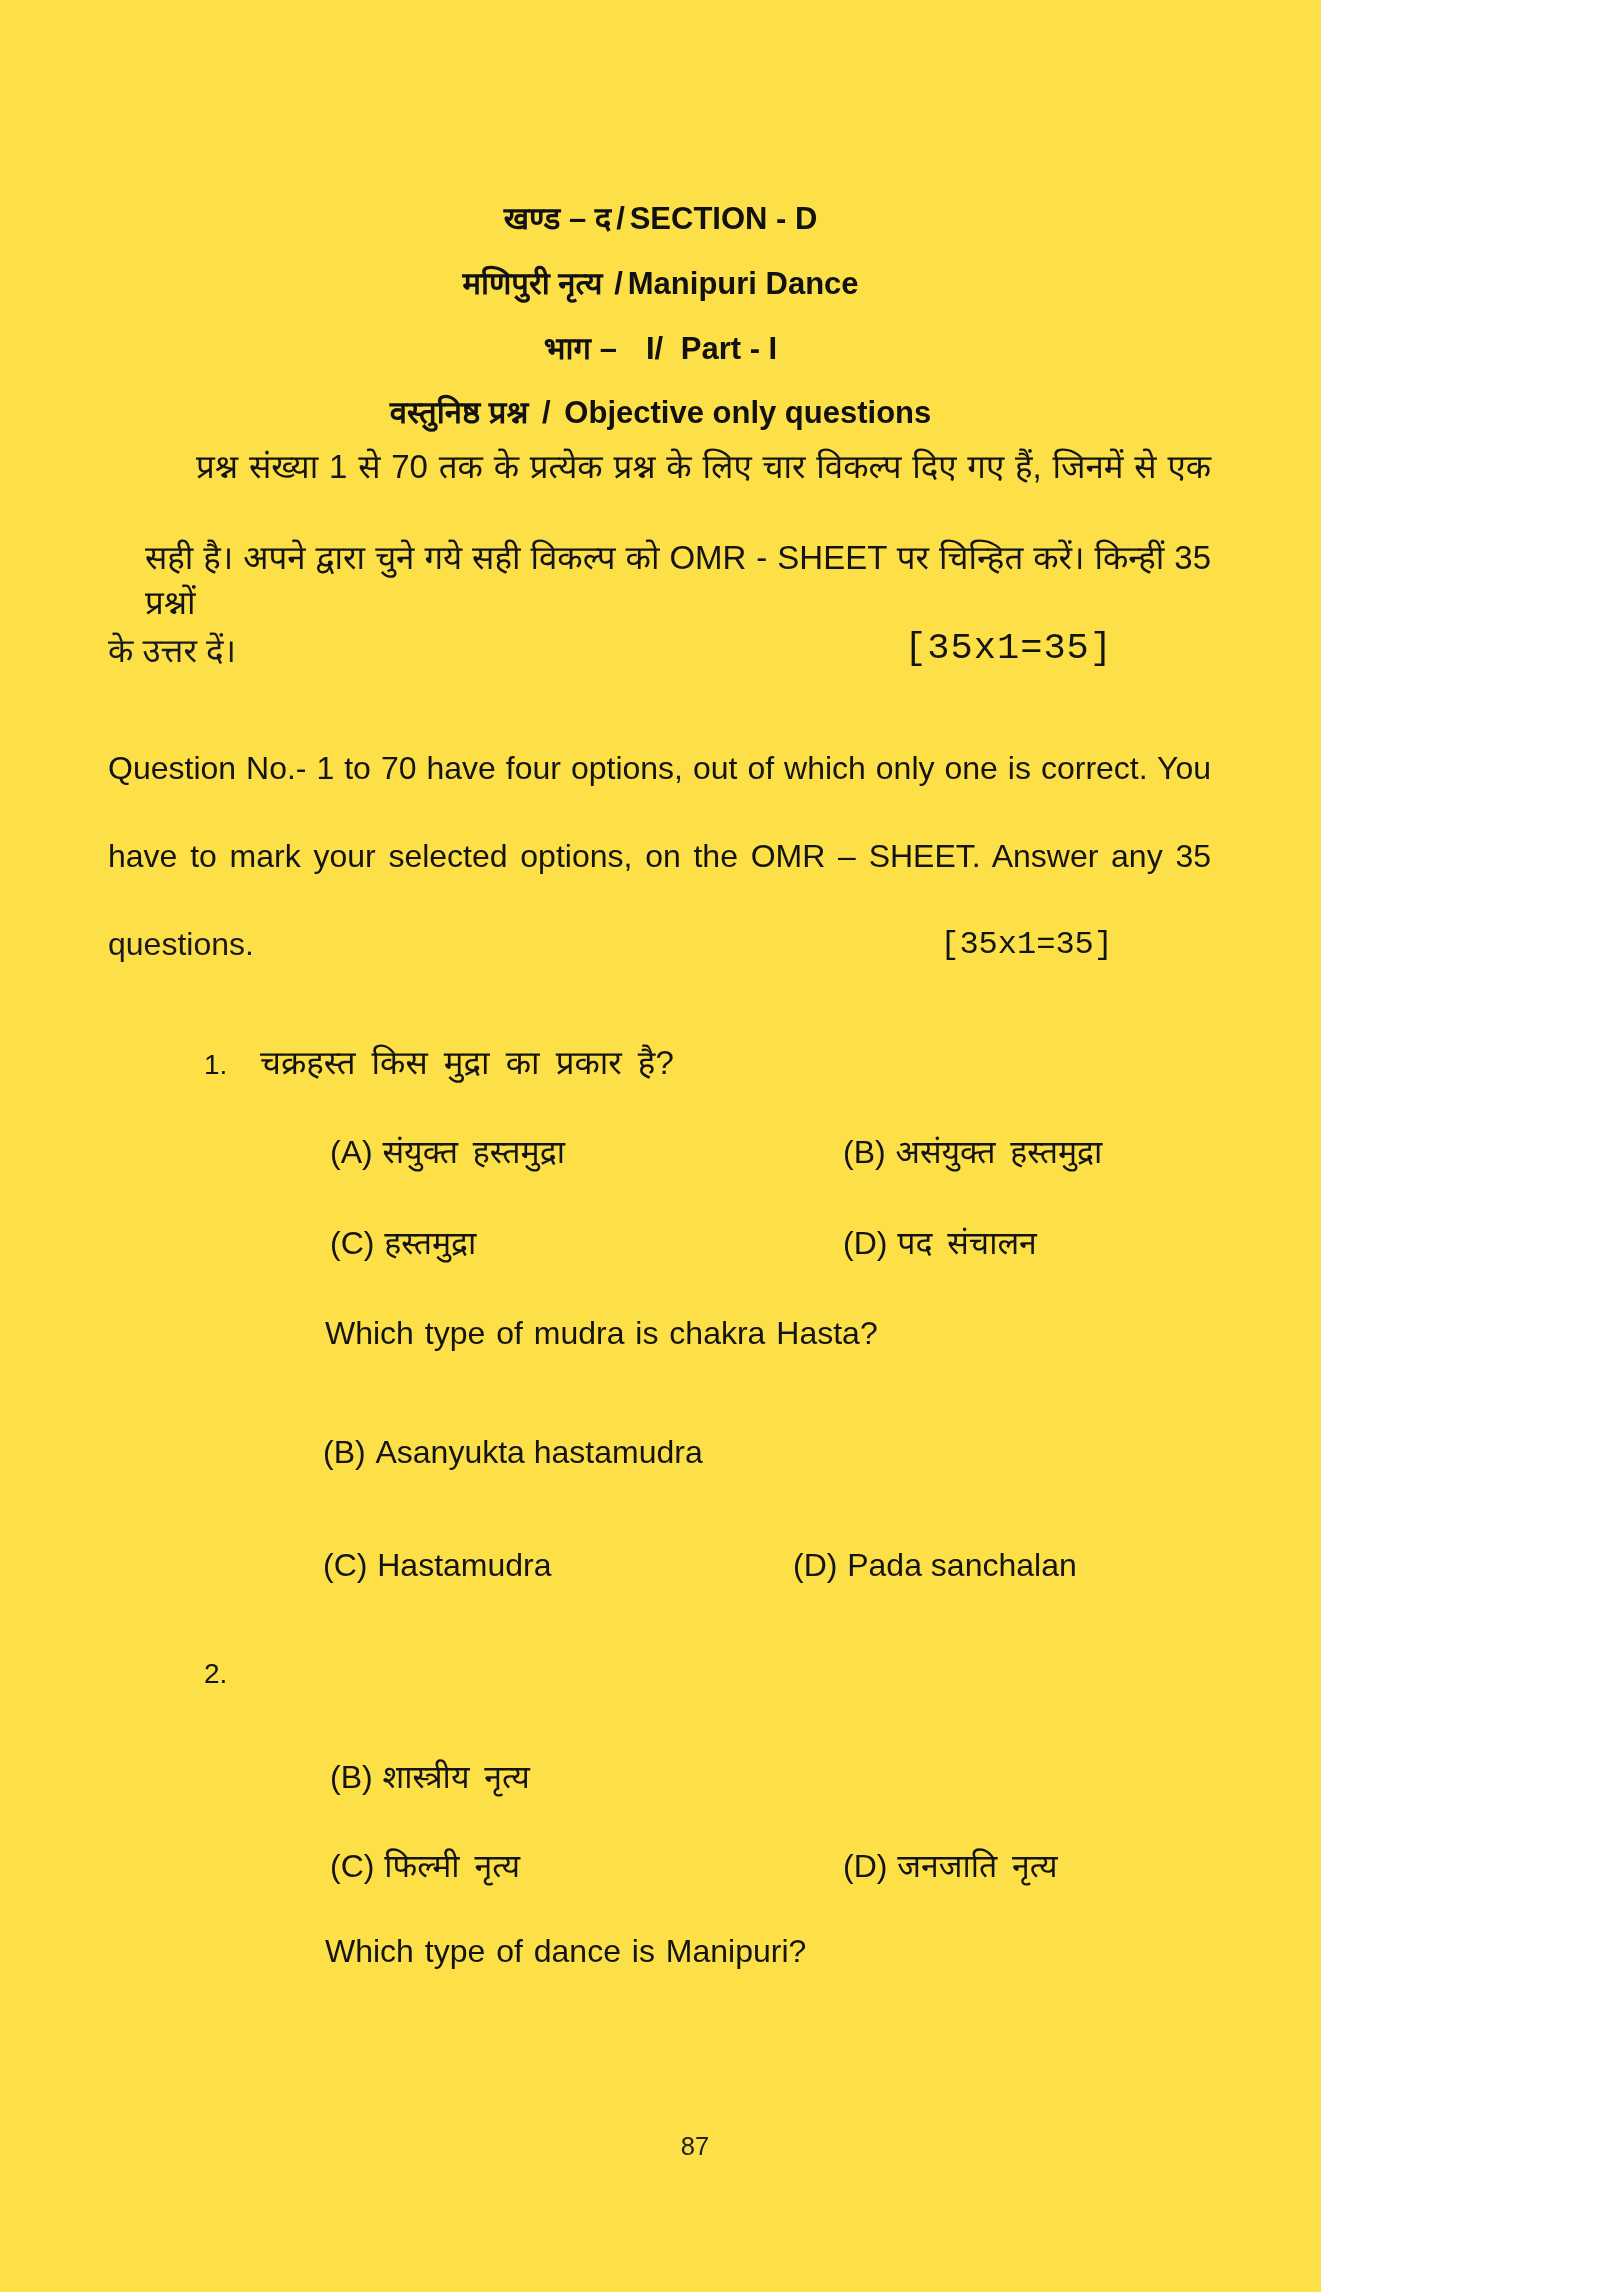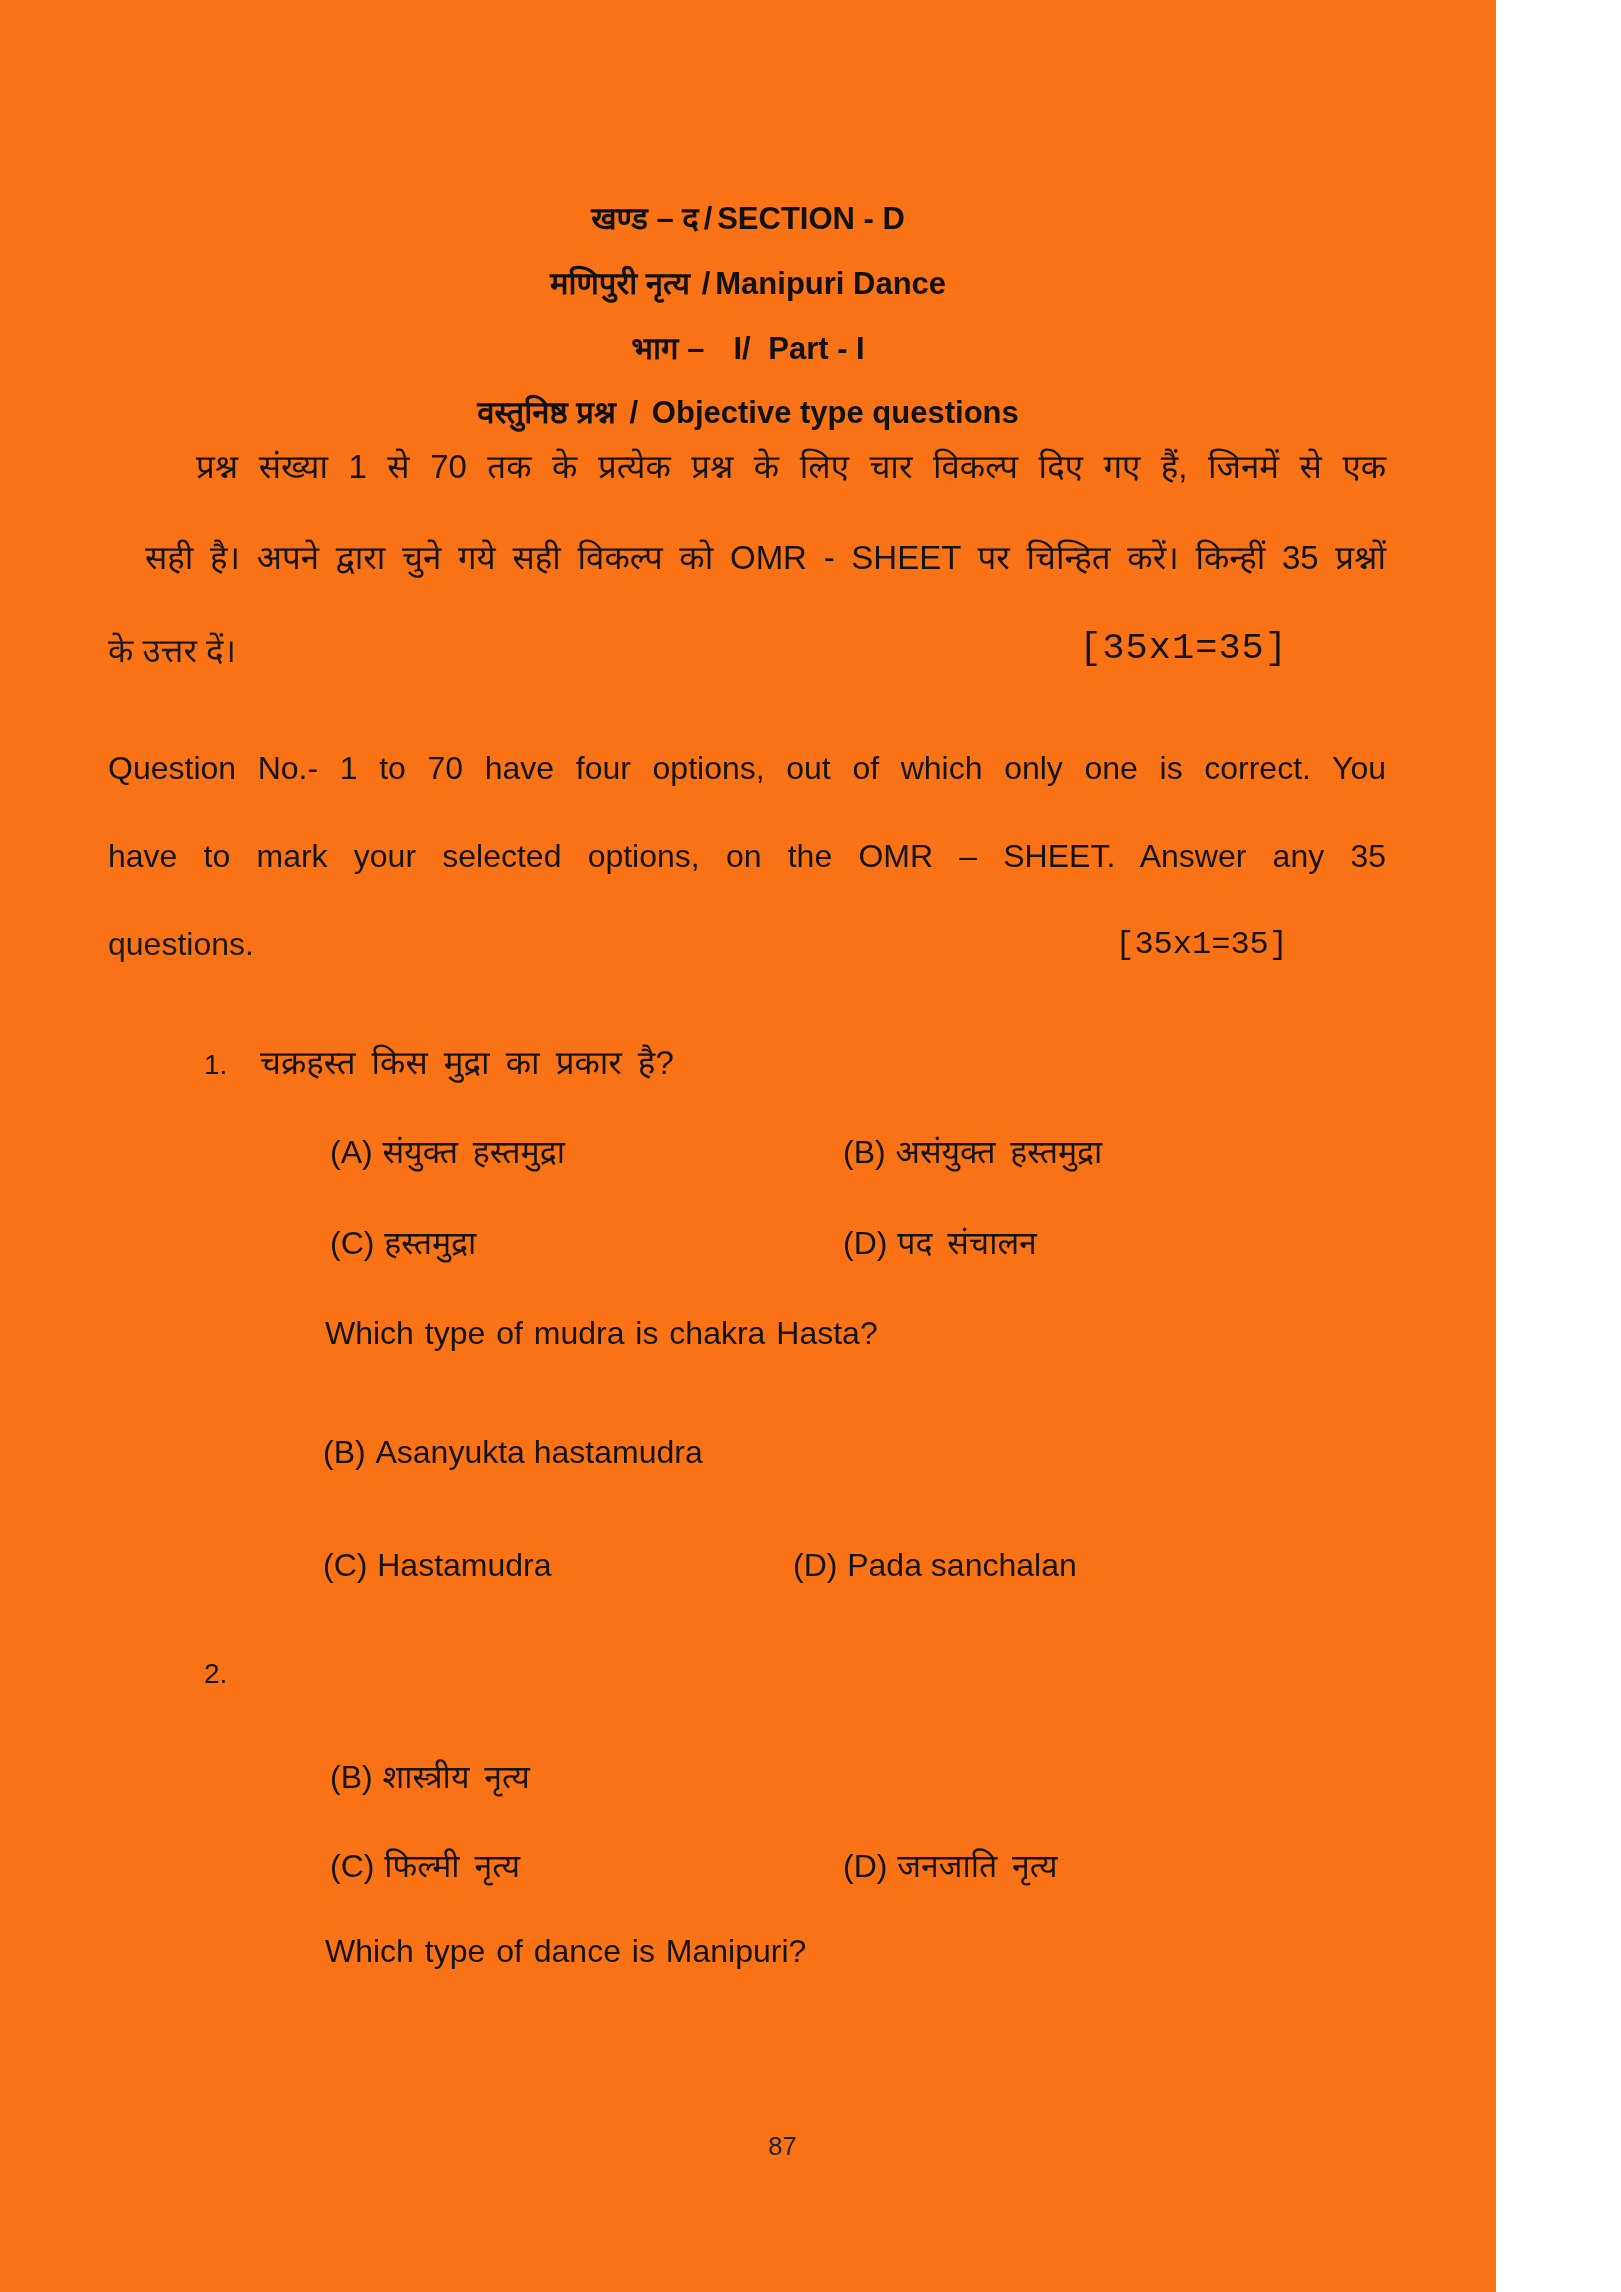--- a/index.html
+++ b/index.html
@@ -2,23 +2,23 @@
 <html><head>
 <meta charset="utf-8">
 <style>
   html, body {
     margin: 0;
     padding: 0;
     background: #ffffff;
   }
   .page {
     position: relative;
-    width: 1496px;
+    width: 1321px;
     height: 2293px;
-    background: #f97316;
+    background: #fde047;
     color: #1a1a1a;
     font-family: "Liberation Sans", "DejaVu Sans", sans-serif;
     overflow: hidden;
   }
   .abs { position: absolute; }
   .content { left: 108px; right: 110px; }
 
   
   .hline {
     left: 0; right: 0;
@@ -116,21 +116,21 @@
 
   <div class="abs hline" style="top:326px;">
     <span>भाग –</span><span class="gap-l">I/</span><span class="gap-m">Part - I</span>
   </div>
 
   <div class="abs hline" style="top:261px;">
     <span>मणिपुरी नृत्य</span><span class="sep" style="margin-left:11.8px;">/</span><span>Manipuri Dance</span>
   </div>
 
   <div class="abs hline" style="top:390px;">
-    <span>वस्तुनिष्ठ प्रश्न</span><span class="sep-wide">/</span><span>Objective type questions</span>
+    <span>वस्तुनिष्ठ प्रश्न</span><span class="sep-wide">/</span><span>Objective only questions</span>
   </div>
 
   <div class="abs content jline hi-text" style="top:443px; text-indent:51px;">प्रश्न संख्या 1 से 70 तक के प्रत्येक प्रश्न के लिए चार विकल्प दिए गए हैं, जिनमें से एक</div>
   <div class="abs content jline hi-text" style="top:534px;">सही है। अपने द्वारा चुने गये सही विकल्प को OMR - SHEET पर चिन्हित करें। किन्हीं 35 प्रश्नों</div>
   <div class="abs content lastline" style="top:627px;">
     <span>के उत्तर दें।</span>
     <span class="marks marks-hi">[35x1=35]</span>
   </div>
 
   <div class="abs content jline en-text" style="top:750px;">Question No.- 1 to 70 have four options, out of which only one is correct. You</div>

